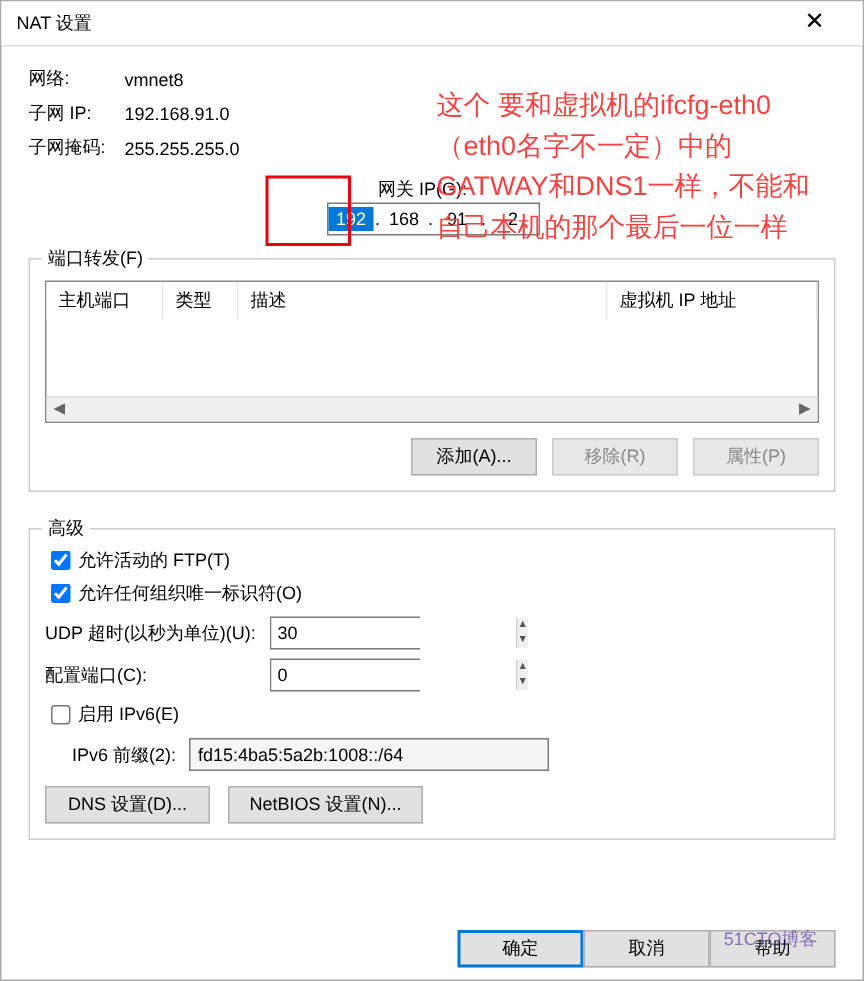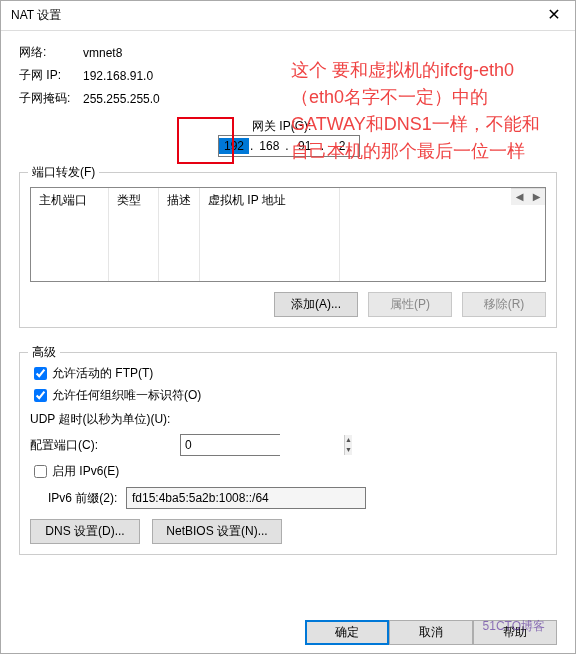--- a/index.html
+++ b/index.html
@@ -18,21 +18,21 @@
       width: 576px;
       height: 654px;
       display: flex;
       flex-direction: column;
     }
     .titlebar {
       display: flex;
       justify-content: space-between;
       align-items: center;
       height: 30px;
-      padding: 0 1px 0 10px;
+      padding: 0 12px 0 10px;
       background: #fff;
       border-bottom: 1px solid #ddd;
     }
     .titlebar .title { font-size: 12px; }
     .close-btn {
       width: 40px; height: 26px;
       text-align: center; line-height: 24px;
       font-size: 16px;
     }
     .body {
@@ -50,38 +50,38 @@
       border: 1px solid #7a7a7a;
       height: 22px; align-items: center;
       background: #fff;
       margin-left: 2px;
     }
     .ipbox input {
       width: 30px; border: none; outline: none;
       text-align: center; font-size: 12px;
       font-family: inherit;
     }
-    .ipbox .selected { background: #0078d7; color: #000000; }
+    .ipbox .selected { background: #0078d7; color: #fef9c3; }
     .ipbox .dot { padding: 0 1px; }
     .fieldset {
       border: 1px solid #ccc;
       margin-top: 8px;
       padding: 8px 10px 10px 10px;
       position: relative;
     }
     .fieldset > .legend {
       position: absolute; top: -9px; left: 8px;
       background: #fff; padding: 0 4px;
     }
     .listview {
       border: 1px solid #888;
       height: 95px;
       background: #fff;
       margin-top: 6px;
-      display: flex; flex-direction: row;
+      display: flex; flex-direction: column;
       overflow: hidden;
     }
     .lv-head {
       display: flex;
       background: #fff;
       border-bottom: 0px solid #e5e5e5;
     }
     .lv-head .col {
       padding: 4px 8px;
       border-right: 1px solid #e5e5e5;
@@ -203,39 +203,46 @@
           <div class="col" style="width:140px;">虚拟机 IP 地址</div>
         </div>
         <div class="lv-body"></div>
         <div class="lv-scroll">
           <div class="sbtn">◀</div>
           <div class="sbtn">▶</div>
         </div>
       </div>
       <div class="btn-row">
         <button class="win">添加(A)...</button>
+        <button class="win" disabled="">移除(R)</button>
         <button class="win" disabled="">属性(P)</button>
-        <button class="win" disabled="">移除(R)</button>
       </div>
     </div>
 
     <div class="fieldset" style="margin-top:24px;">
       <span class="legend">高级</span>
 
       <div class="checkbox-row">
         <input type="checkbox" checked="" style="">
         <span>允许活动的 FTP(T)</span>
       </div>
       <div class="checkbox-row">
         <input type="checkbox" checked="" style="">
         <span>允许任何组织唯一标识符(O)</span>
       </div>
 
       <div class="spinner-row">
         <span class="slbl">UDP 超时(以秒为单位)(U):</span>
+        <div class="spinner">
+          <input value="30" style="">
+          <div class="spin-btns">
+            <div>▲</div>
+            <div>▼</div>
+          </div>
+        </div>
       </div>
 
       <div class="spinner-row">
         <span class="slbl">配置端口(C):</span>
         <div class="spinner">
           <input value="0" style="">
           <div class="spin-btns">
             <div>▲</div>
             <div>▼</div>
           </div>

